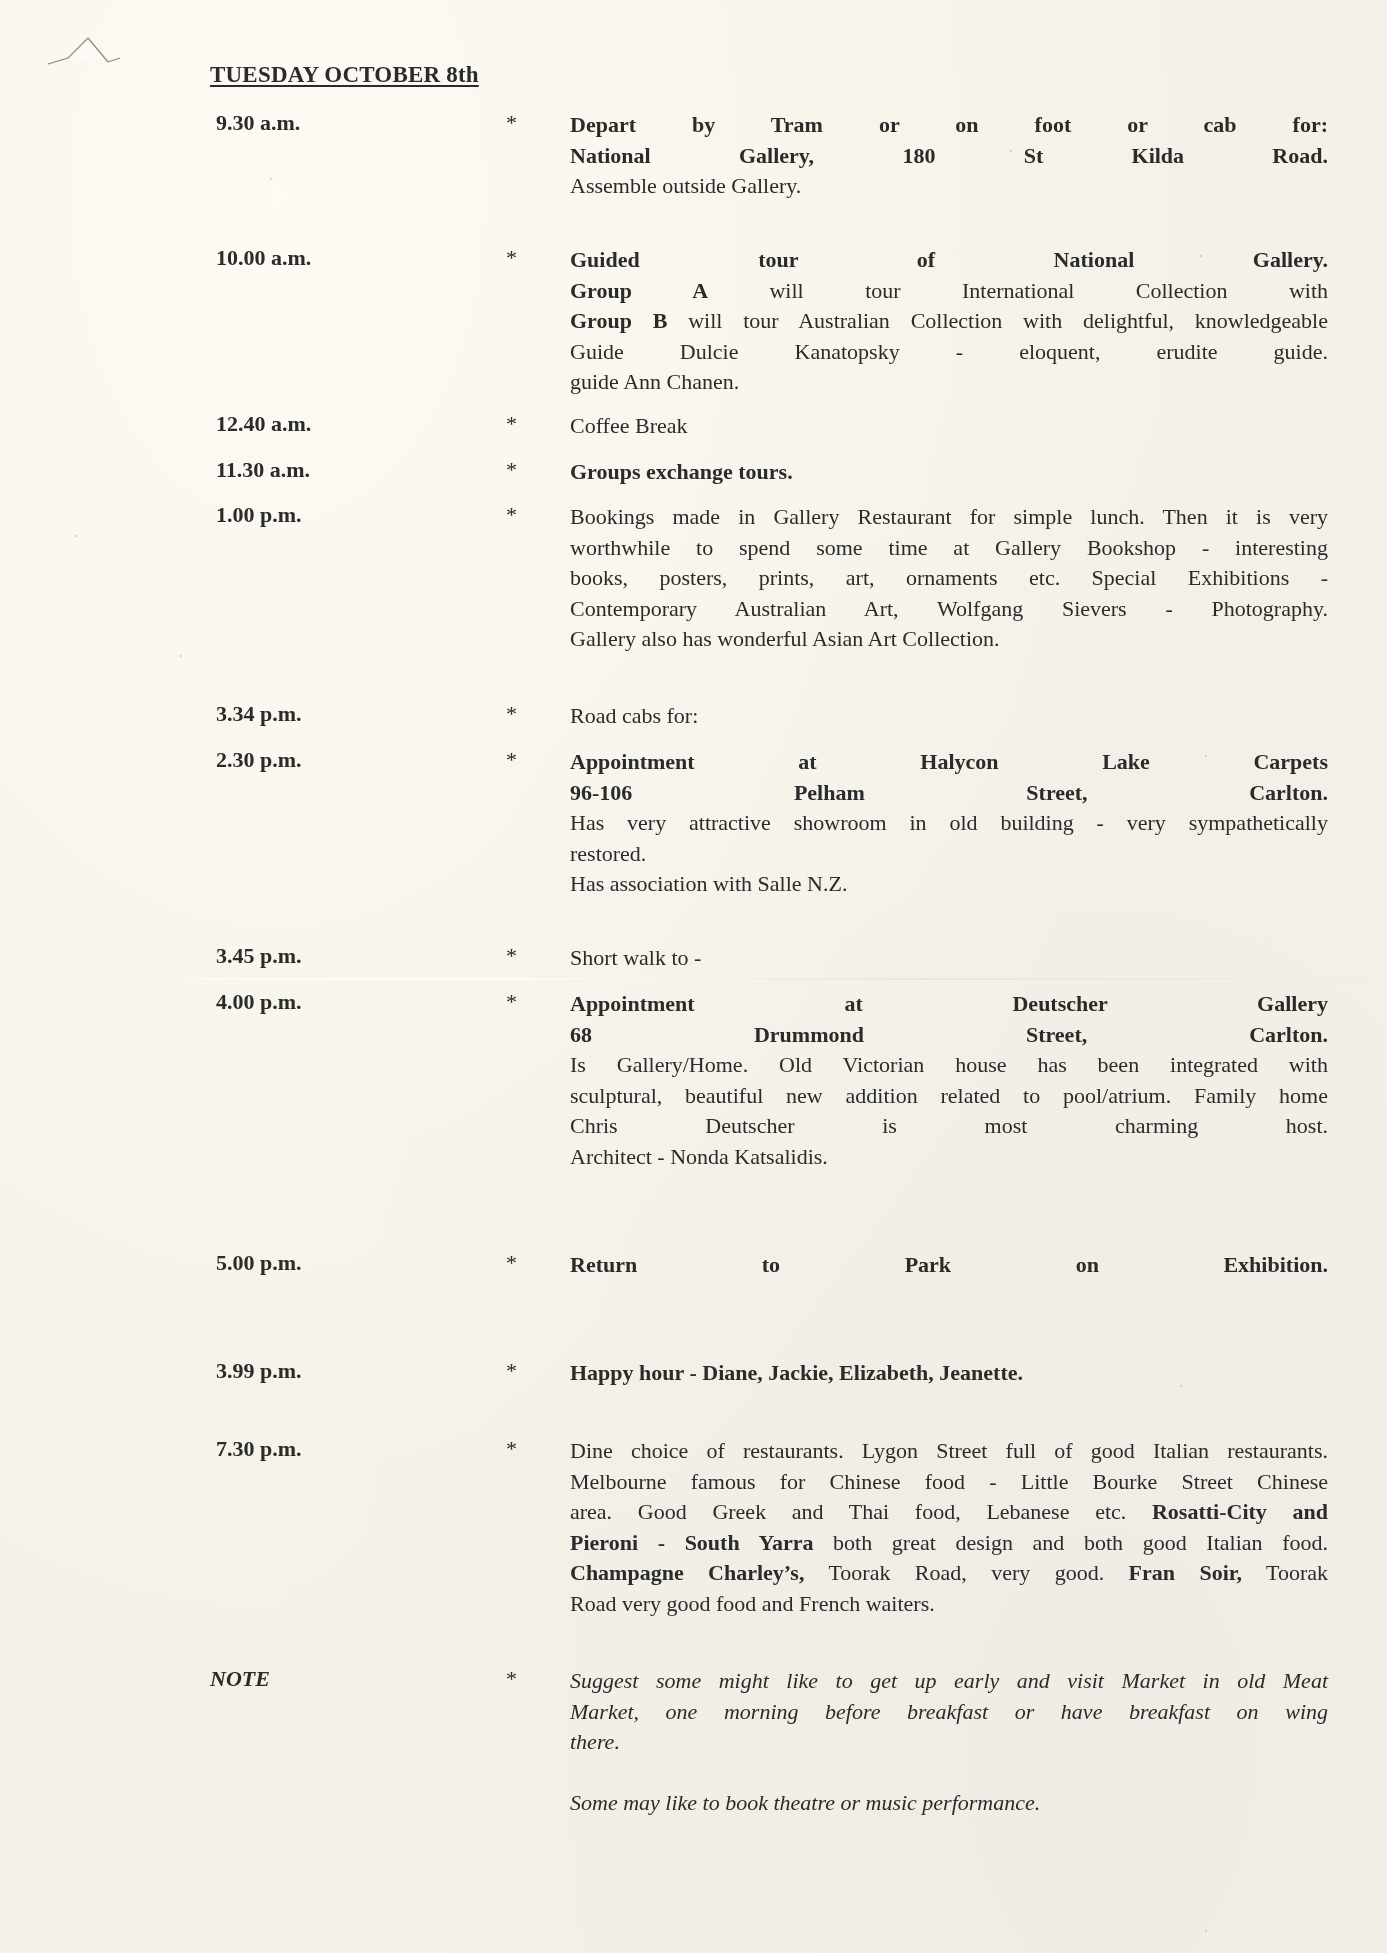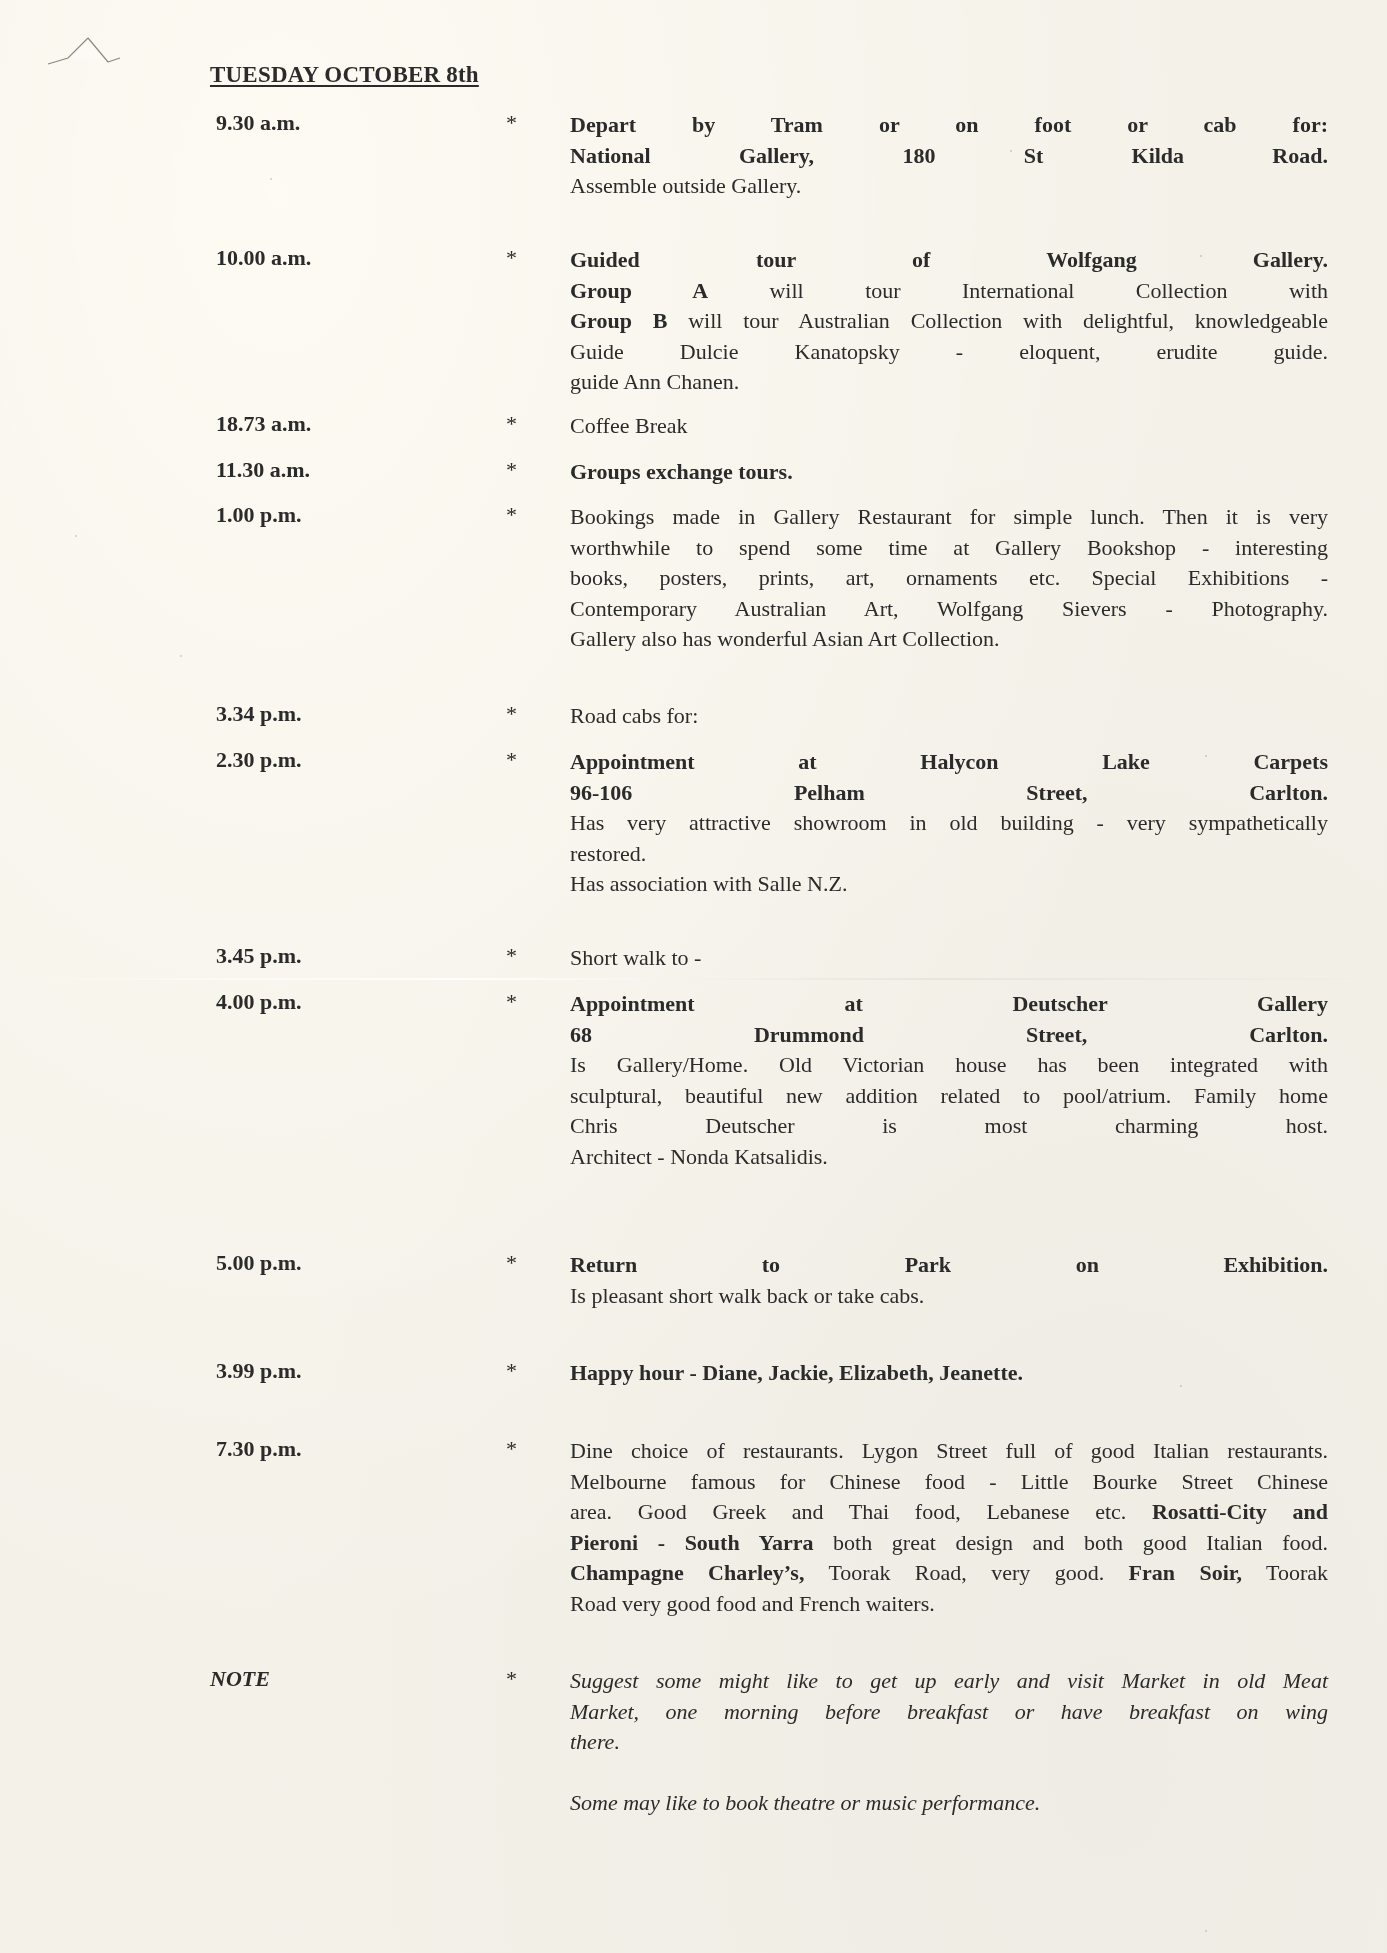--- a/index.html
+++ b/index.html
@@ -116,30 +116,30 @@
         <span class="line" style="text-align-last: justify;"><span class="b">Depart by Tram or on foot or cab for:</span></span>
         <span class="line" style="text-align-last: justify;"><span class="b">National Gallery, 180 St Kilda Road.</span></span>
         <span class="line nojust"><span>Assemble outside Gallery.</span></span>
       </div>
   </div>
 
   <div class="entry" style="top:245px;">
     <div class="time">10.00 a.m.</div>
     <div class="star">*</div>
     <div class="desc">
-        <span class="line" style="text-align-last: justify;"><span class="b">Guided tour of Wolfgang Gallery.</span></span>
+        <span class="line" style="text-align-last: justify;"><span class="b">Guided tour of National Gallery.</span></span>
         <span class="line" style="text-align-last: justify;"><span class="b">Group A</span><span> will tour International Collection with</span></span>
         <span class="line" style="text-align-last: justify;"><span class="b">Group B</span><span> will tour Australian Collection with delightful, knowledgeable</span></span>
         <span class="line" style="text-align-last: justify;"><span>Guide Dulcie Kanatopsky - eloquent, erudite guide.</span></span>
         <span class="line nojust"><span>guide Ann Chanen.</span></span>
       </div>
   </div>
 
   <div class="entry" style="top:411px;">
-    <div class="time">18.73 a.m.</div>
+    <div class="time">12.40 a.m.</div>
     <div class="star">*</div>
     <div class="desc">
         <span class="line nojust"><span>Coffee Break</span></span>
       </div>
   </div>
 
   <div class="entry" style="top:457px;">
     <div class="time">11.30 a.m.</div>
     <div class="star">*</div>
     <div class="desc">
@@ -198,21 +198,20 @@
         <span class="line" style="text-align-last: justify;"><span>Chris Deutscher is most charming host.</span></span>
         <span class="line nojust"><span>Architect - Nonda Katsalidis.</span></span>
       </div>
   </div>
 
   <div class="entry" style="top:1250px;">
     <div class="time">5.00 p.m.</div>
     <div class="star">*</div>
     <div class="desc">
         <span class="line" style="text-align-last: justify;"><span class="b">Return to Park on Exhibition.</span></span>
-        <span class="line nojust"><span>Is pleasant short walk back or take cabs.</span></span>
       </div>
   </div>
 
   <div class="entry" style="top:1358px;">
     <div class="time">3.99 p.m.</div>
     <div class="star">*</div>
     <div class="desc">
         <span class="line nojust"><span class="b">Happy hour - Diane, Jackie, Elizabeth, Jeanette.</span></span>
       </div>
   </div>

